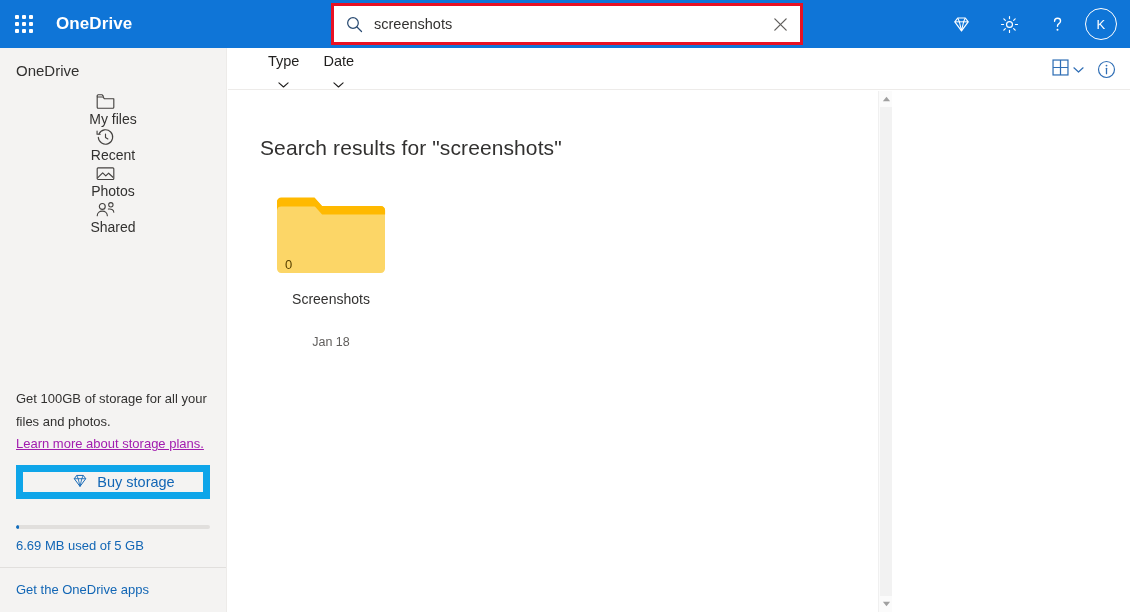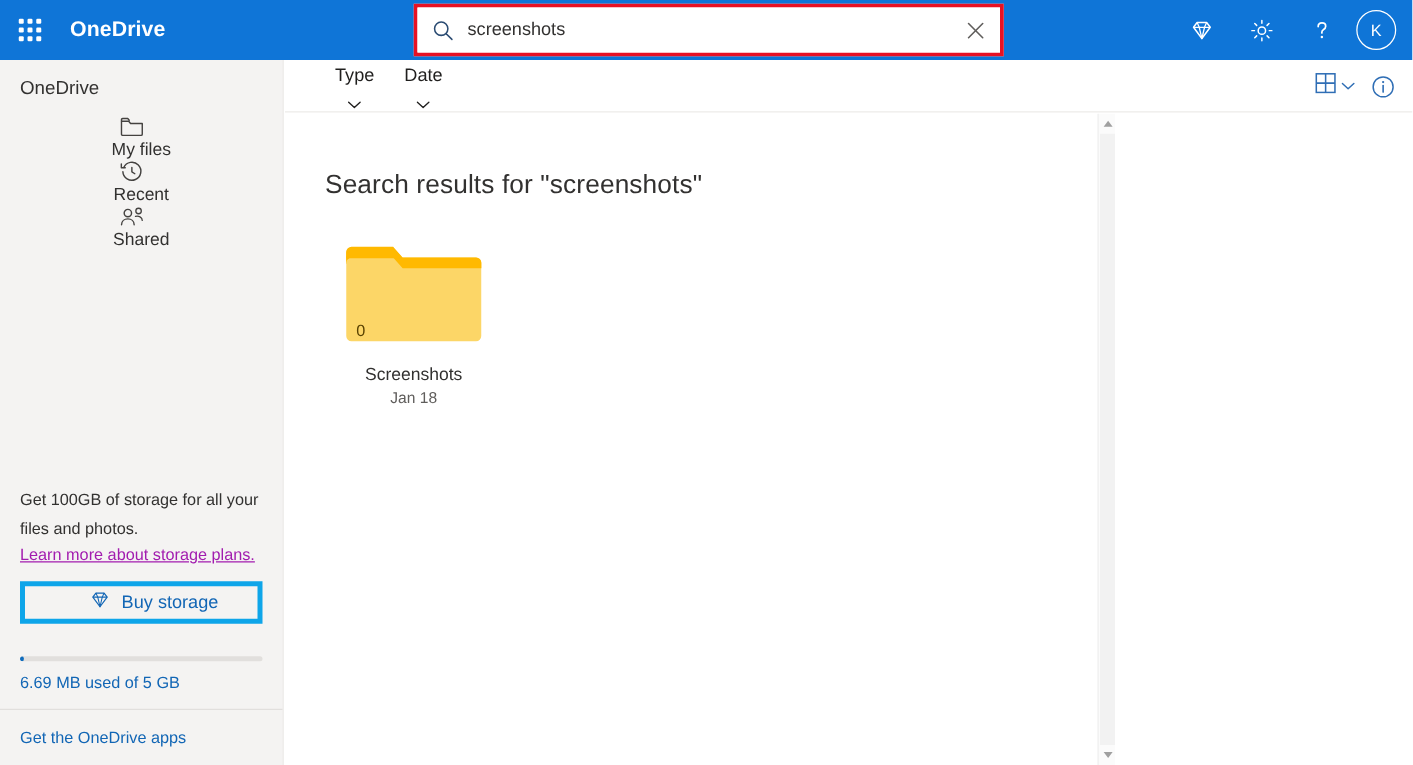--- a/index.html
+++ b/index.html
@@ -144,21 +144,21 @@
     font-size: 13px; color: #a21caf;
     text-decoration: underline;
     padding: 0 16px;
     margin-bottom: 14px;
     cursor: pointer;
   }
   .buy-btn {
     display: flex; align-items: center; justify-content: center;
     margin: 0 16px 26px 16px;
     height: 34px;
-    border: 4px solid #0ea5e9;
+    border: 7px solid #0ea5e9;
     background: transparent;
     color: #1266b5;
     font-size: 14.5px;
     font-family: "Liberation Sans", sans-serif;
     cursor: pointer;
     gap: 8px;
     padding-left: 20px;
   }
   .quota-bar {
     margin: 0 16px 9px 16px;
@@ -267,20 +267,21 @@
     font-size: 14px; color: #323130;
     text-align: center;
     line-height: 19px;
     max-width: 138px;
     overflow: hidden; text-overflow: ellipsis; white-space: nowrap;
   }
   .tile-date {
     font-size: 12.5px; color: #605e5c;
     text-align: center;
     line-height: 18px;
+    margin-top: 24px;
   }
 
   
   .scrollbar {
     position: absolute; right: 0; top: 91px;
     width: 14px; height: 521px;
     background: #fbfbfb;
     border-left: 1px solid #f0f0f0;
   }
   .sb-arrow {
@@ -378,20 +379,29 @@
       <span class="nav-ico">
         <svg width="19" height="18" viewBox="0 0 20 19" fill="none" aria-hidden="true">
           <path d="M3.1 6.3A7.6 7.6 0 1 1 2.4 9.8" stroke="#444240" stroke-width="1.2" stroke-linecap="round"></path>
           <path d="M1.1 3.3v3.3h3.3" stroke="#444240" stroke-width="1.2" stroke-linecap="round" stroke-linejoin="round"></path>
           <path d="M10 6.4v3.6l2.5 1.6" stroke="#444240" stroke-width="1.2" stroke-linecap="round" stroke-linejoin="round"></path>
         </svg>
       </span>
       <span class="nav-label">Recent</span>
     </div>
 
+    <div class="nav-item">
+      <span class="nav-ico">
+        <svg width="19" height="17" viewBox="0 0 20 18" fill="none" aria-hidden="true">
+          <rect x="1.2" y="3.1" width="17.6" height="12.2" rx="1" stroke="#444240" stroke-width="1.2"></rect>
+          <path d="M1.6 13.6 7 8.3l3.3 3.3 3-2.9 4.9 4.5" stroke="#444240" stroke-width="1.2" stroke-linejoin="round" fill="none"></path>
+        </svg>
+      </span>
+      <span class="nav-label">Photos</span>
+    </div>
 
     <div class="nav-item">
       <span class="nav-ico">
         <svg width="20" height="18" viewBox="0 0 21 18" fill="none" aria-hidden="true">
           <circle cx="6.6" cy="6.3" r="3.1" stroke="#444240" stroke-width="1.2"></circle>
           <path d="M1.3 16.1c0-3 2.4-4.9 5.3-4.9s5.3 1.9 5.3 4.9" stroke="#444240" stroke-width="1.2" stroke-linecap="round"></path>
           <circle cx="15.6" cy="4.6" r="2.3" stroke="#444240" stroke-width="1.1"></circle>
           <path d="M13 9.1c2.6-.6 5.7.5 5.7 3.4" stroke="#444240" stroke-width="1.1" stroke-linecap="round"></path>
         </svg>
       </span>

